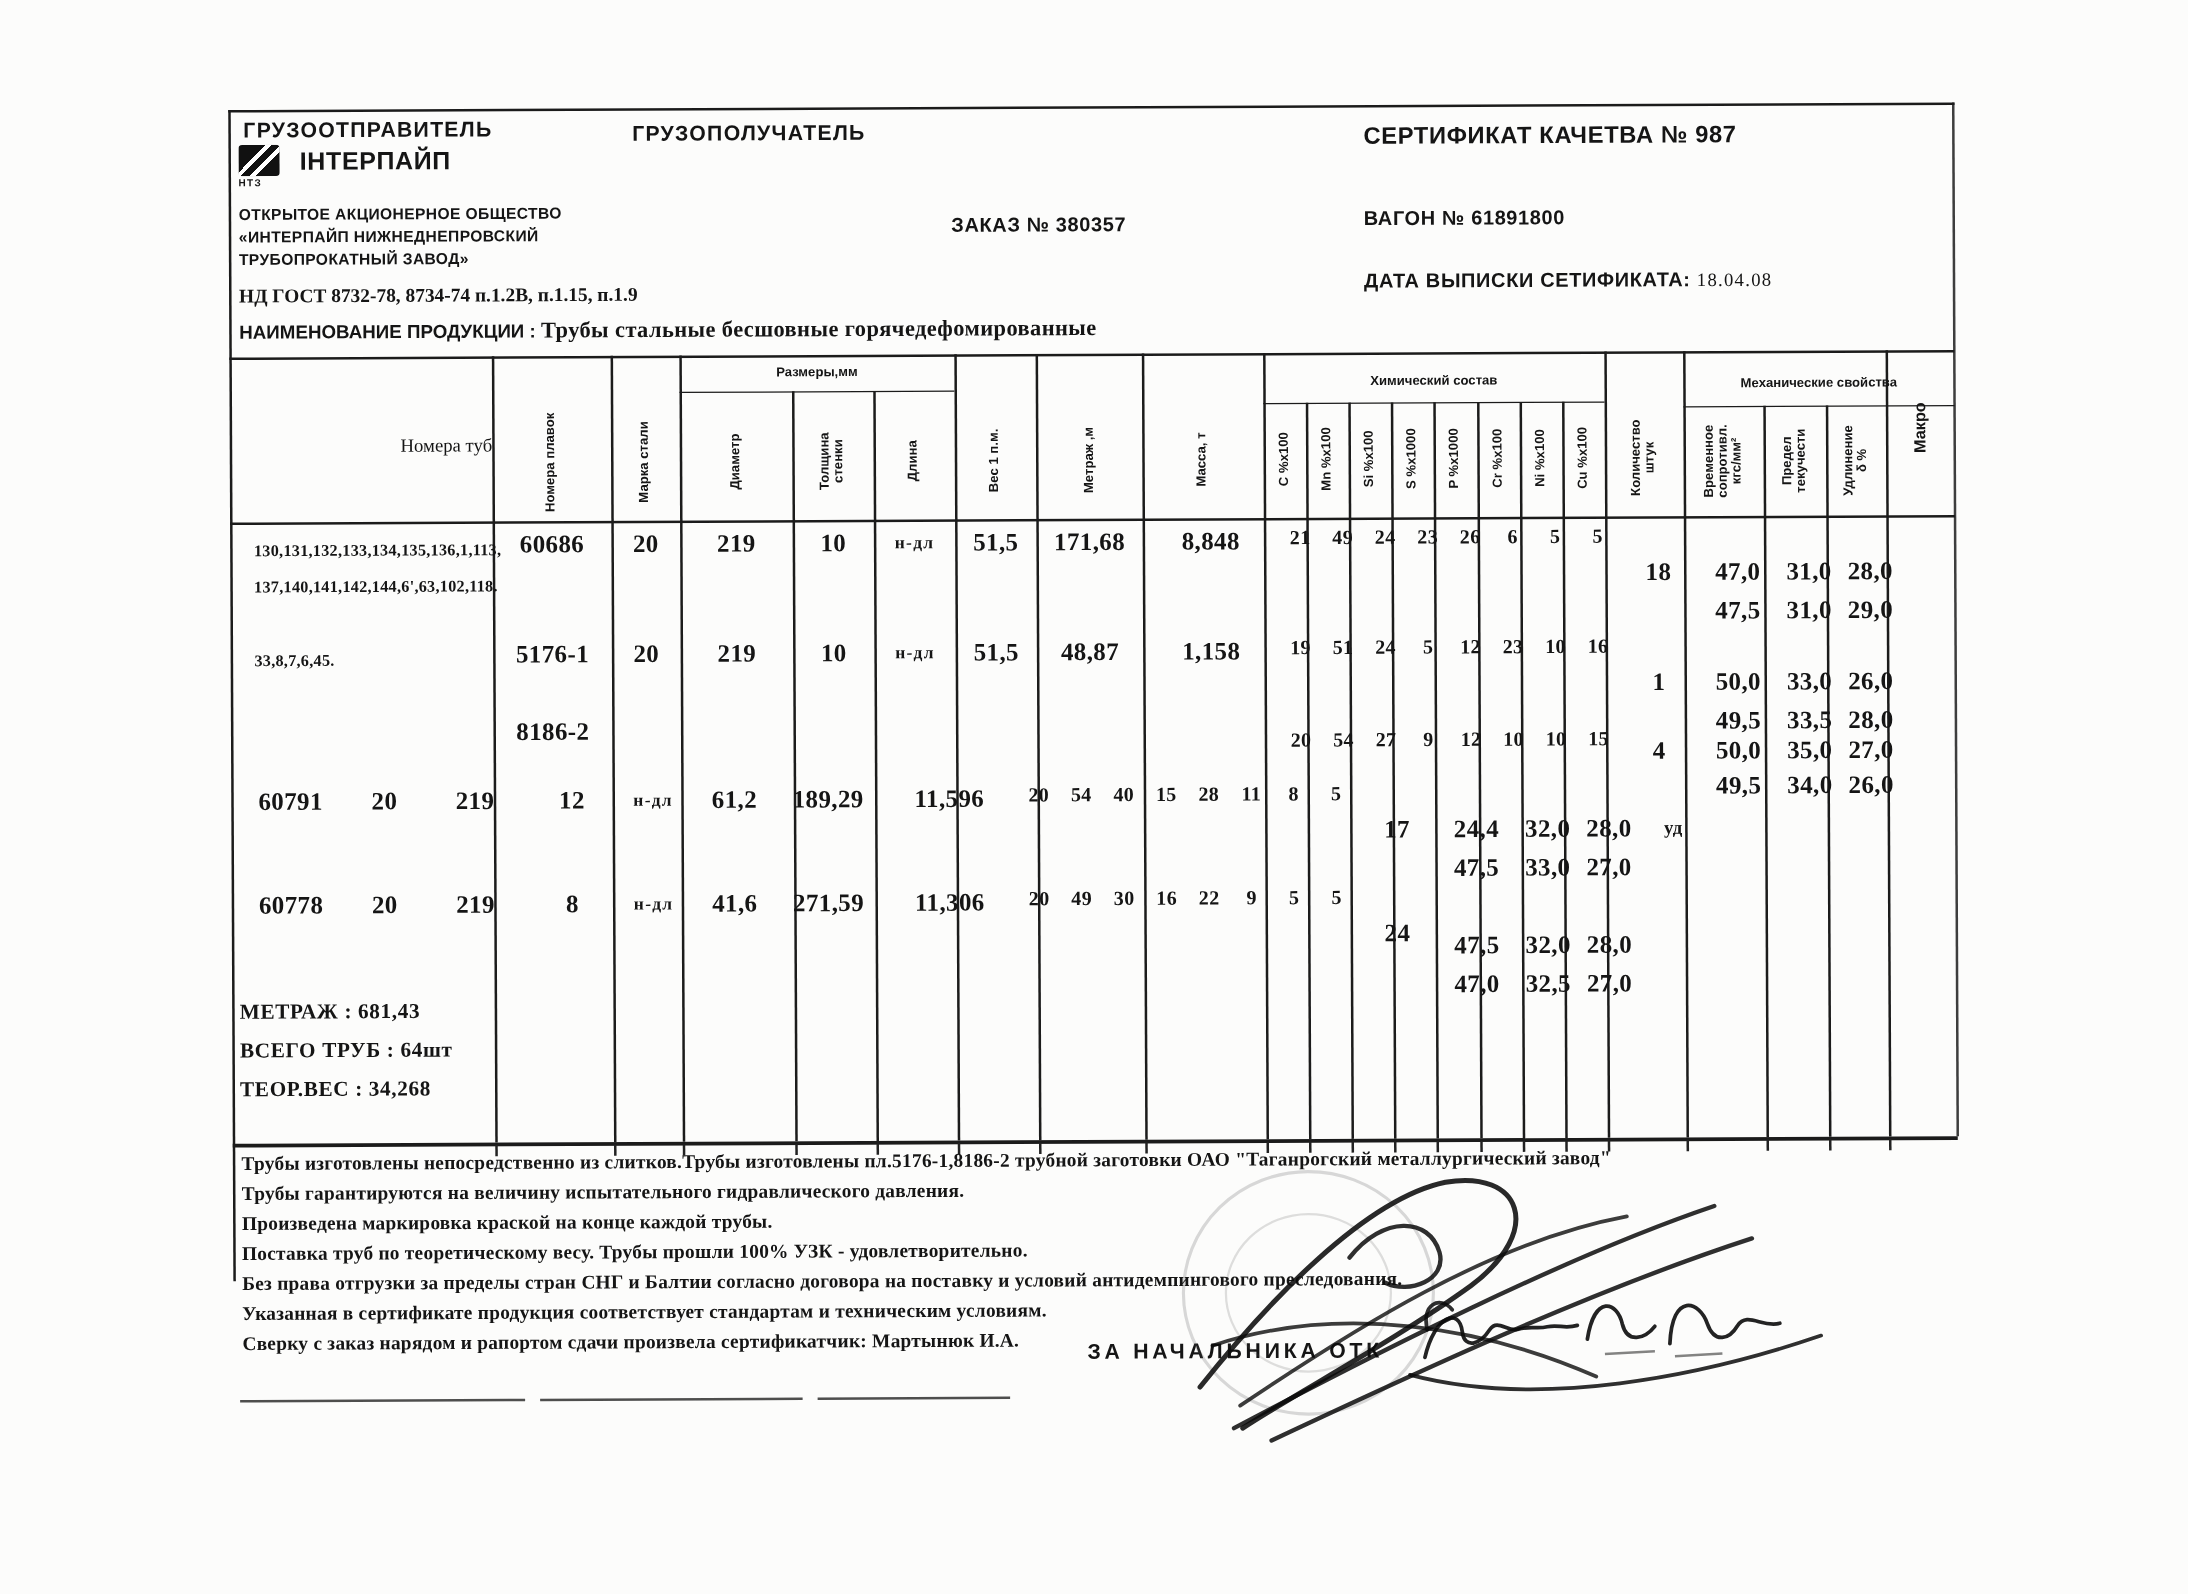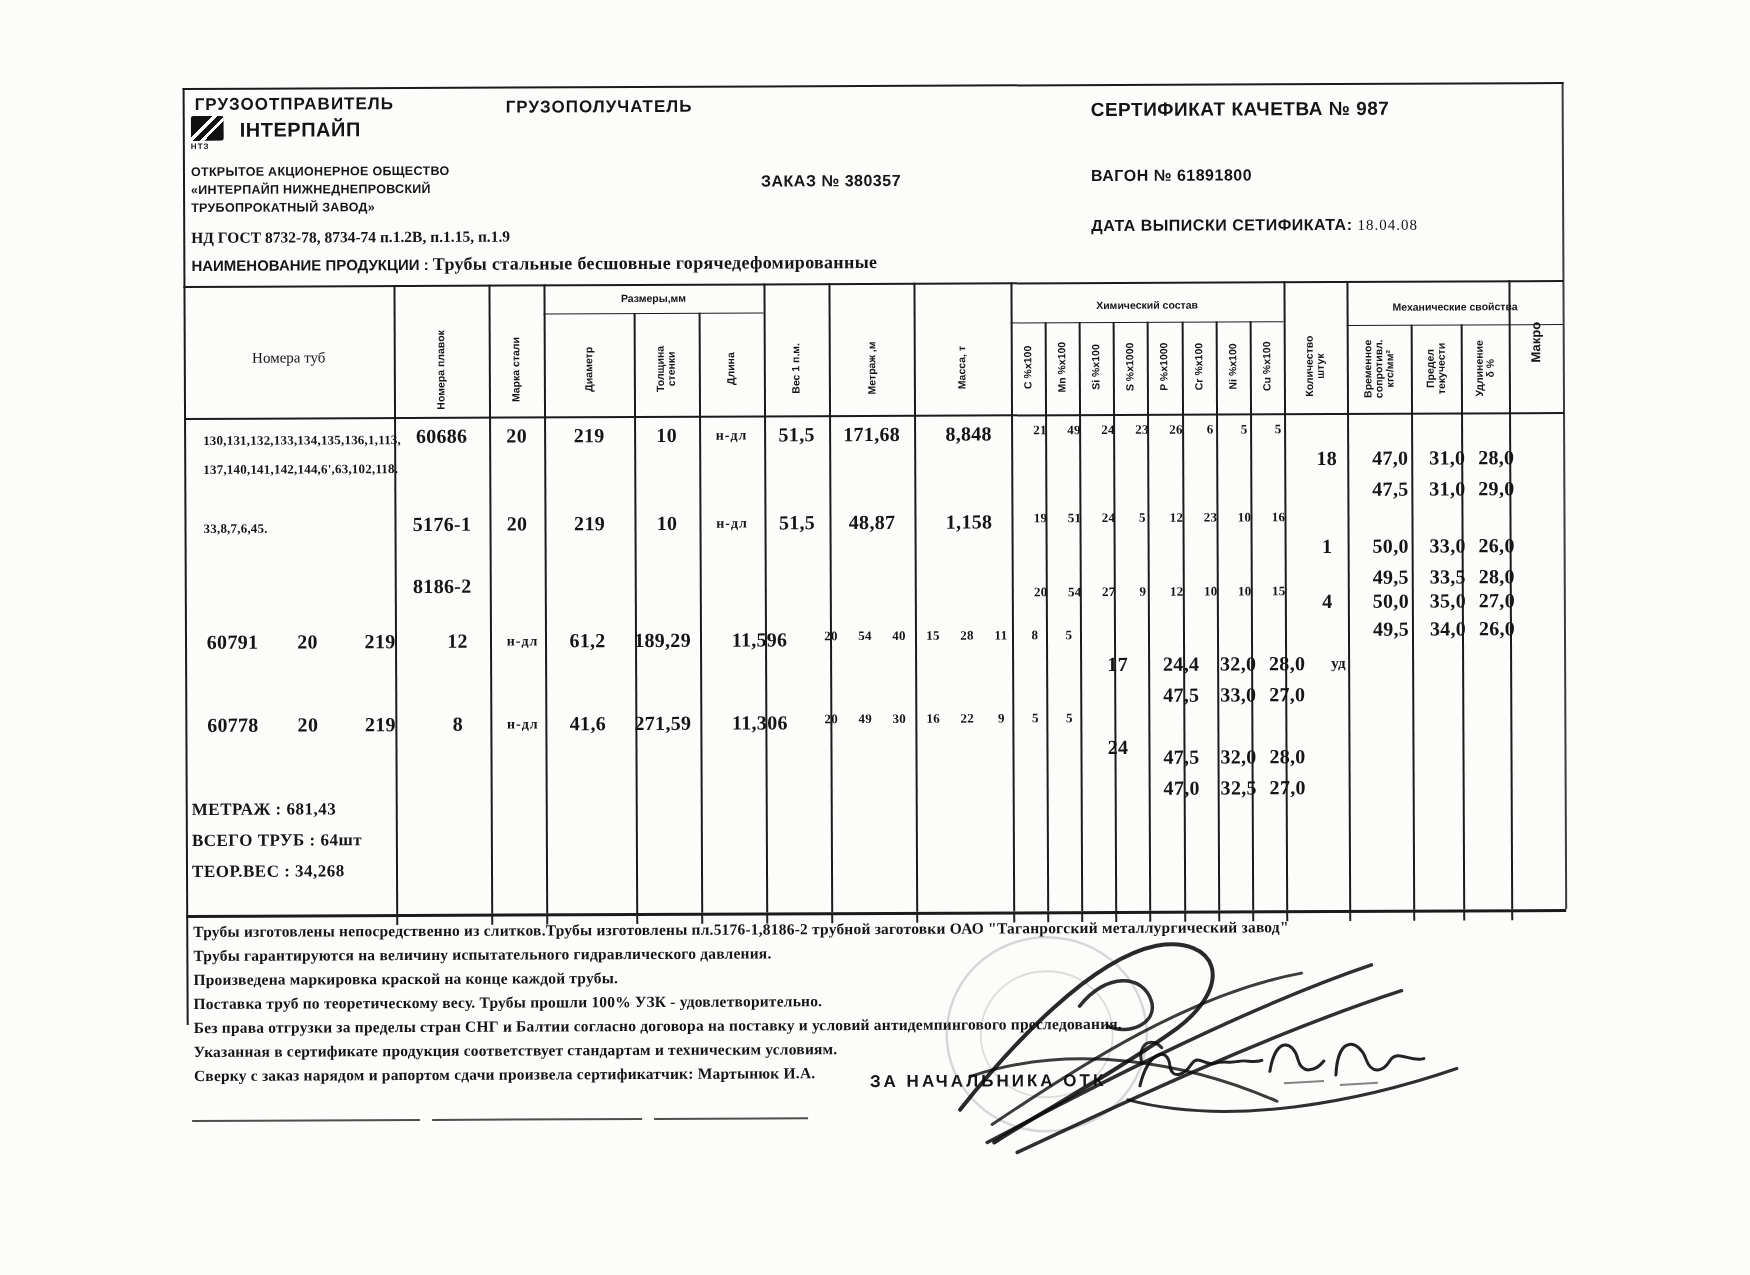--- a/index.html
+++ b/index.html
@@ -36,21 +36,21 @@
         font-size:10.5px;font-weight:bold;line-height:11px;text-align:center;width:120px;}
   .hpipes{position:absolute;left:0;width:210px;text-align:center;font-family:"Liberation Serif",serif;
           font-size:15px;font-weight:normal;}
 
   .trow{position:absolute;left:0;width:1380px;display:flex;align-items:flex-start;}
   .cell{flex:0 0 auto;text-align:center;font-family:"Liberation Serif",serif;font-weight:bold;
         font-size:20px;letter-spacing:.3px;}
   .pipes{text-align:left;padding-left:19px;font-size:13px;line-height:29px;letter-spacing:.2px;box-sizing:border-box;}
   .w-pipes{width:210px}.w-plavka{width:95px}.w-steel{width:55px}.w-dia{width:90px}.w-wall{width:65px}
   .w-len{width:65px}.w-wt{width:65px}.w-metr{width:85px}.w-mass{width:109px}
-  .w-chem{width:34px;font-size:13px;}
+  .w-chem{width:34px;font-size:16px;}
   .w-qty{width:63px}.w-t{width:64px}.w-y{width:50px}.w-e{width:48px}.w-mak{width:55px;font-size:15px;}
   .lenv{font-size:14px;letter-spacing:1px;padding-top:4px;}
   .mech{padding-top:22px;line-height:31px;}
   .m2  {padding-top:16px;line-height:28px;}
   .m2c {padding-top:12px;}
   .m4  {padding-top:32px;}
 
   #summary{position:absolute;left:6px;top:508px;font-family:"Liberation Serif",serif;
            font-weight:bold;font-size:17px;line-height:31px;letter-spacing:.5px;}
 
@@ -134,21 +134,21 @@
     <div class="vsep" style="left:1100px;"></div>
     <div class="vsep" style="left:1163px;"></div>
     <div class="vsep" style="left:1227px;top:44px;"></div>
     <div class="vsep" style="left:1277px;top:44px;"></div>
     <div class="vsep" style="left:1325px;"></div>
 
     <div class="glab" style="left:360px;top:8px;width:220px;">Размеры,мм</div>
     <div class="glab" style="left:827px;top:17px;width:273px;">Химический состав</div>
     <div class="glab" style="left:1163px;top:20px;width:217px;">Механические свойства</div>
 
-    <div class="hpipes" style="top:64px;">Номера туб</div>
+    <div class="hpipes" style="top:64px;text-align:right;">Номера туб</div>
     <div class="vlab" style="left:257px;top:85px;">Номера плавок</div>
     <div class="vlab" style="left:332px;top:85px;">Марка стали</div>
     <div class="vlab" style="left:405px;top:85px;">Диаметр</div>
     <div class="vlab" style="left:482px;top:85px;">Толщина
 стенки</div>
     <div class="vlab" style="left:547px;top:85px;">Длина</div>
     <div class="vlab" style="left:612px;top:85px;">Вес  1 п.м.</div>
     <div class="vlab" style="left:688px;top:85px;">Метраж ,м</div>
     <div class="vlab" style="left:778px;top:85px;">Масса, т</div>
     <div class="vlab" style="left:844px;top:85px;">С %х100</div>

